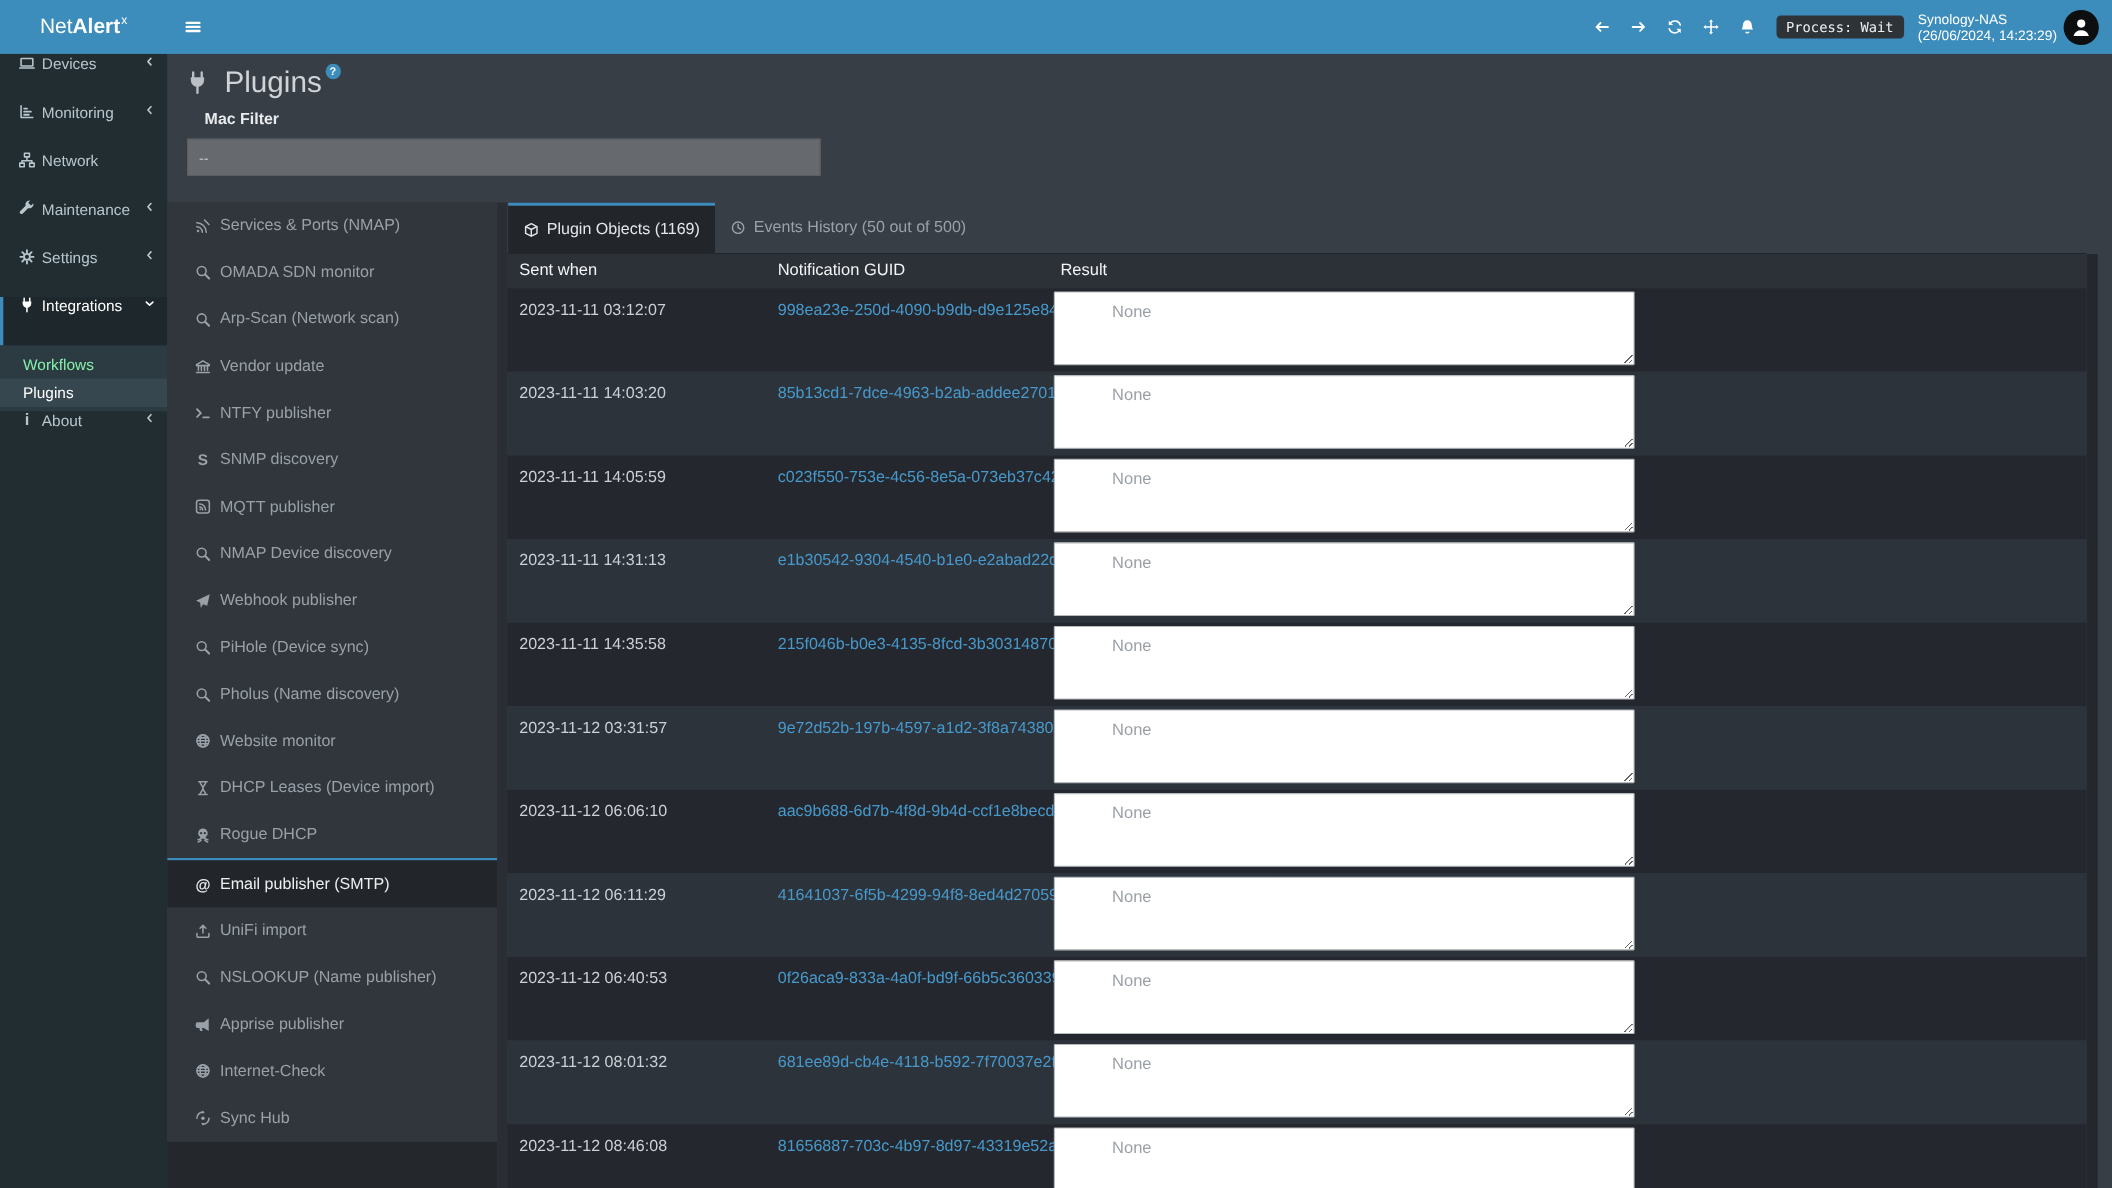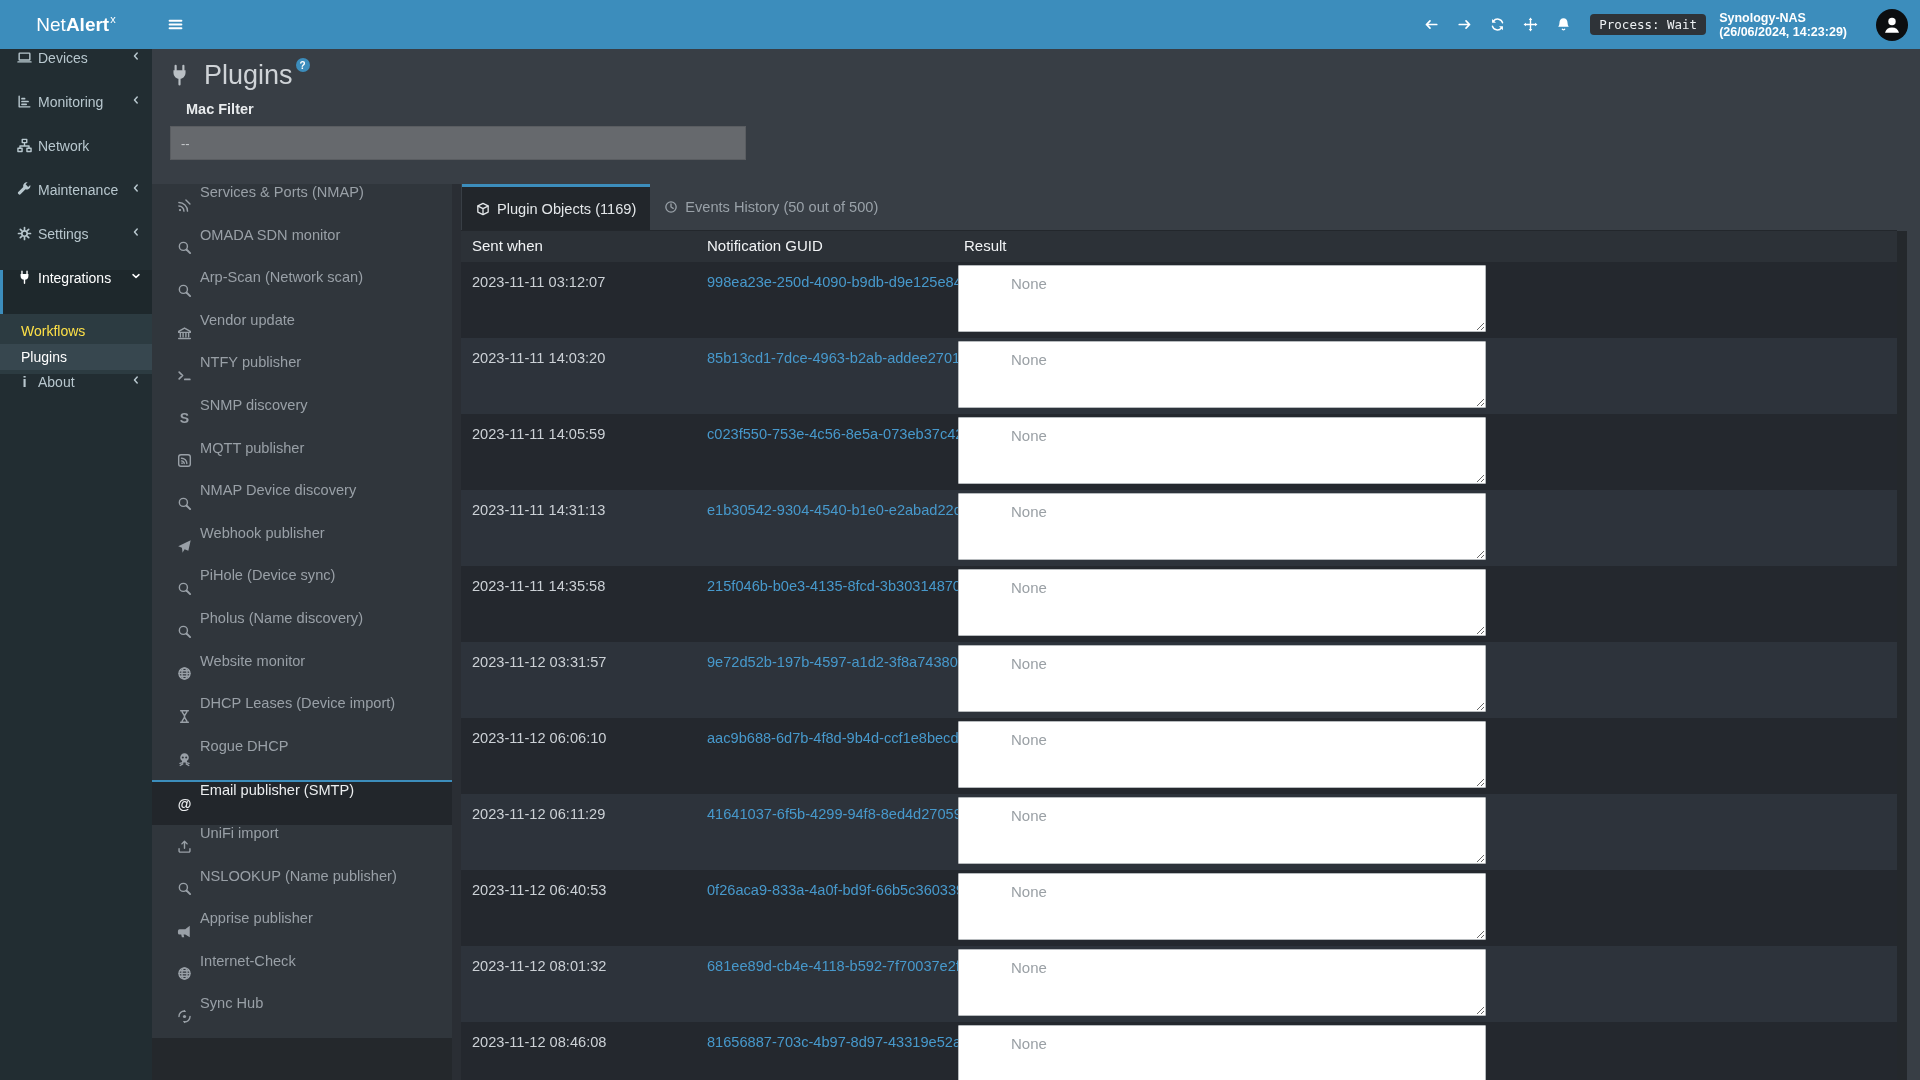--- a/index.html
+++ b/index.html
@@ -16,50 +16,50 @@
 
   
   .topbar{position:absolute;top:0;left:0;right:0;height:49px;background:var(--accent);display:flex;align-items:stretch;color:#fff;z-index:5}
   .logo{width:152px;display:flex;align-items:center;justify-content:center;font-size:19px;color:#fff;cursor:pointer}
   .logo b{font-weight:700}
   .logo sup{font-size:11px;position:relative;top:-6px;margin-left:1px}
   .hamburger{width:46px;border:0;background:none;color:#fff;font-size:17px;display:flex;align-items:center;justify-content:center;cursor:pointer}
   .top-right{margin-left:auto;display:flex;align-items:center;padding-right:8px}
   .nav-btn{height:49px;width:33px;border:0;background:none;color:#fff;font-size:15px;display:flex;align-items:center;justify-content:center;cursor:pointer}
   .process-badge{font-family:"DejaVu Sans Mono","Liberation Mono",monospace;font-size:12.5px;color:#eef1f3;background:#2e3338;border-radius:4px;padding:3px 9px;margin:0 13px 0 10px;white-space:nowrap}
-  .host{font-size:12.5px;font-weight:700;line-height:14px;margin-right:29px;white-space:nowrap}
+  .host{font-size:12.5px;font-weight:400;line-height:14px;margin-right:6px;white-space:nowrap}
   .avatar{width:32px;height:32px;border-radius:50%;background:#0c0e10;display:flex;align-items:center;justify-content:center;margin-right:4px;cursor:pointer}
   .avatar .ico{font-size:22px}
 
   
   .sidebar{position:absolute;top:49px;left:0;bottom:0;width:152px;background:#222d32;padding-top:1px}
   .side-item{height:44px;display:flex;align-items:flex-start;padding:0 10px 0 17px;color:#b8c7ce;font-size:14px;cursor:pointer}
   .side-item .side-ico{font-size:15px;width:15px;margin-right:6px;flex:none;text-align:center}
   .side-label{flex:1;white-space:nowrap}
   .side-chev{font-size:12px;margin-left:2px;color:#b8c7ce}
   .side-item.active{background:#1e282c;color:#fff;border-left:3px solid var(--accent);padding-left:14px}
   .side-item.active .side-chev{color:#fff}
   .submenu{background:#2c3b41;padding:4px 0}
-  .sub-item{height:26px;display:flex;align-items:center;padding-left:21px;font-size:14px;color:#fde047;cursor:pointer}
+  .sub-item{height:26px;display:flex;align-items:center;padding-left:21px;font-size:14px;color:#86efac;cursor:pointer}
   .sub-item.active{color:#fff;background:#37474f}
 
   
   .main{position:absolute;top:49px;left:152px;right:0;bottom:0}
   .page-title{position:absolute;left:16px;top:7px;height:38px;display:flex;align-items:center;color:#cfd3d7;font-size:27px;font-weight:400}
   .page-title .plug-ico{font-size:23px;color:#b9bfc4;margin-right:13px}
   .help-badge{width:14px;height:14px;border-radius:50%;background:var(--accent);color:#fff;font-size:10px;font-weight:700;display:flex;align-items:center;justify-content:center;margin-left:3px;position:relative;top:-10px;cursor:pointer}
   .filter-label{position:absolute;left:34px;top:52px;font-size:14.5px;font-weight:700;color:#e8ebed}
   .filter-input{position:absolute;left:18px;top:77px;width:576px;height:34px;background:#66696d;border:1px solid #5a5d61;color:#c9ccce;font-size:13px;padding:0 10px;font-family:inherit}
 
   .content{position:absolute;left:0;right:0;top:135px;bottom:0}
   .left-col{position:absolute;left:0;top:0;bottom:0;width:300px;display:flex;flex-direction:column}
   .plugin-panel{height:854px;background:var(--panel);display:flex;flex-direction:column;overflow:hidden}
   .left-filler{flex:1;background:#24282c}
   .mid-gap{position:absolute;left:300px;width:9px;top:0;bottom:0;background:#2a2e34}
-  .plug-item{flex:1;display:flex;padding:0 8px 0 24px;color:#99a0a7;font-size:14.6px;cursor:pointer;white-space:nowrap}
+  .plug-item{flex:1;display:flex;align-items:center;padding:0 8px 0 24px;color:#99a0a7;font-size:14.6px;cursor:pointer;white-space:nowrap}
   .plug-item .ico{font-size:15px;width:17px;margin-right:7px;flex:none;text-align:center}
   .plug-item .ico.txt{font-size:14px}
   .plug-item.active{background:#22262b;border-top:2px solid var(--accent);color:#eceef0}
 
   
   .right-col{position:absolute;left:309px;top:0;bottom:0;width:1436px;overflow:hidden}
   .right-strip{position:absolute;left:1745px;width:10px;top:47px;bottom:0;background:#24282c}
   .tabbar{height:47px;display:flex;align-items:stretch;border-bottom:1px solid #23272c}
   .tab{display:flex;align-items:center;padding:0 14px;font-size:14.6px;color:#99a1a8;cursor:pointer}
   .tab:first-child{margin-left:1px}

